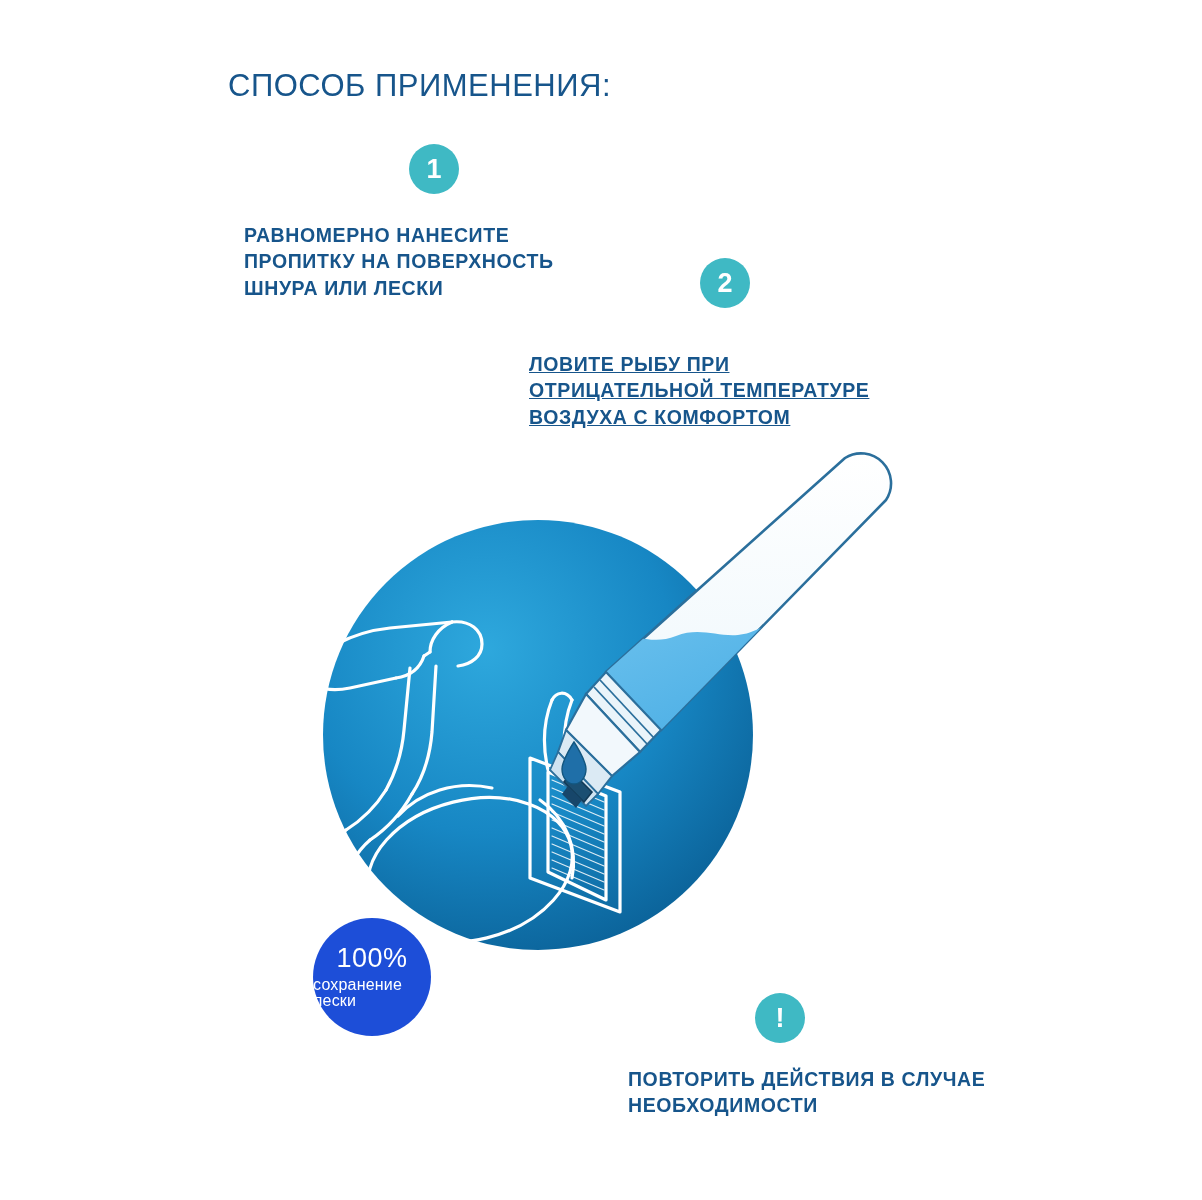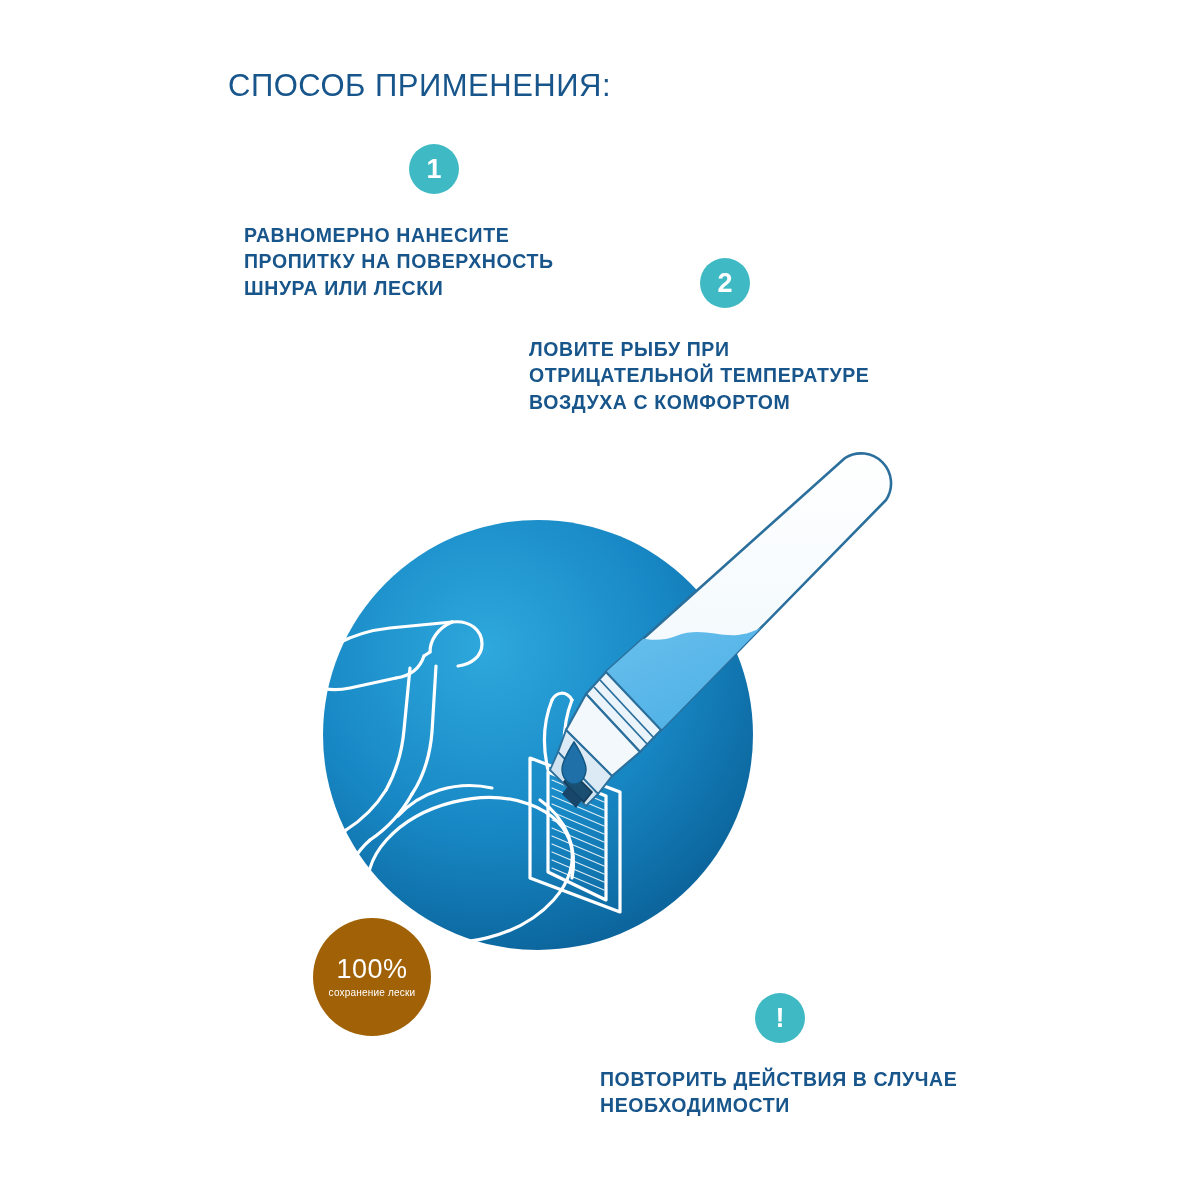--- a/index.html
+++ b/index.html
@@ -56,22 +56,22 @@
   .caption {
     position: absolute;
     font-size: 19.5px;
     font-weight: bold;
     line-height: 1.35;
     letter-spacing: 0.6px;
     color: #17558b;
     text-transform: uppercase;
   }
   .caption-1 { left: 244px; top: 222px; width: 380px; }
-  .caption-2 { left: 529px; top: 336px; width: 390px; }
-  .caption-3 { left: 600px; top: 1066px; width: 364px; }
+  .caption-2 { left: 529px; top: 351px; width: 390px; text-decoration: underline; }
+  .caption-3 { left: 628px; top: 1066px; width: 364px; }
 
   
   .illustration {
     position: absolute;
     left: 0;
     top: 400px;
     width: 1202px;
     height: 800px;
   }
   .illustration svg {
@@ -79,37 +79,37 @@
   }
 
   
   .seal {
     position: absolute;
     left: 313px;
     top: 918px;
     width: 118px;
     height: 118px;
     border-radius: 50%;
-    background: #a16207;
+    background: #1d4ed8;
     color: #ffffff;
     display: flex;
     flex-direction: column;
     align-items: center;
     justify-content: center;
     box-shadow: 0 0 0 0 rgba(0,0,0,0);
   }
   .seal-main {
     font-size: 27px;
     font-weight: normal;
     letter-spacing: 0.5px;
     line-height: 1;
   }
   .seal-sub {
     margin-top: 5px;
-    font-size: 10px;
+    font-size: 16px;
     letter-spacing: 0.2px;
     line-height: 1;
   }
 </style>
 </head>
 <body>
 
 <div class="page">
 
   <div class="heading">СПОСОБ ПРИМЕНЕНИЯ:</div>

